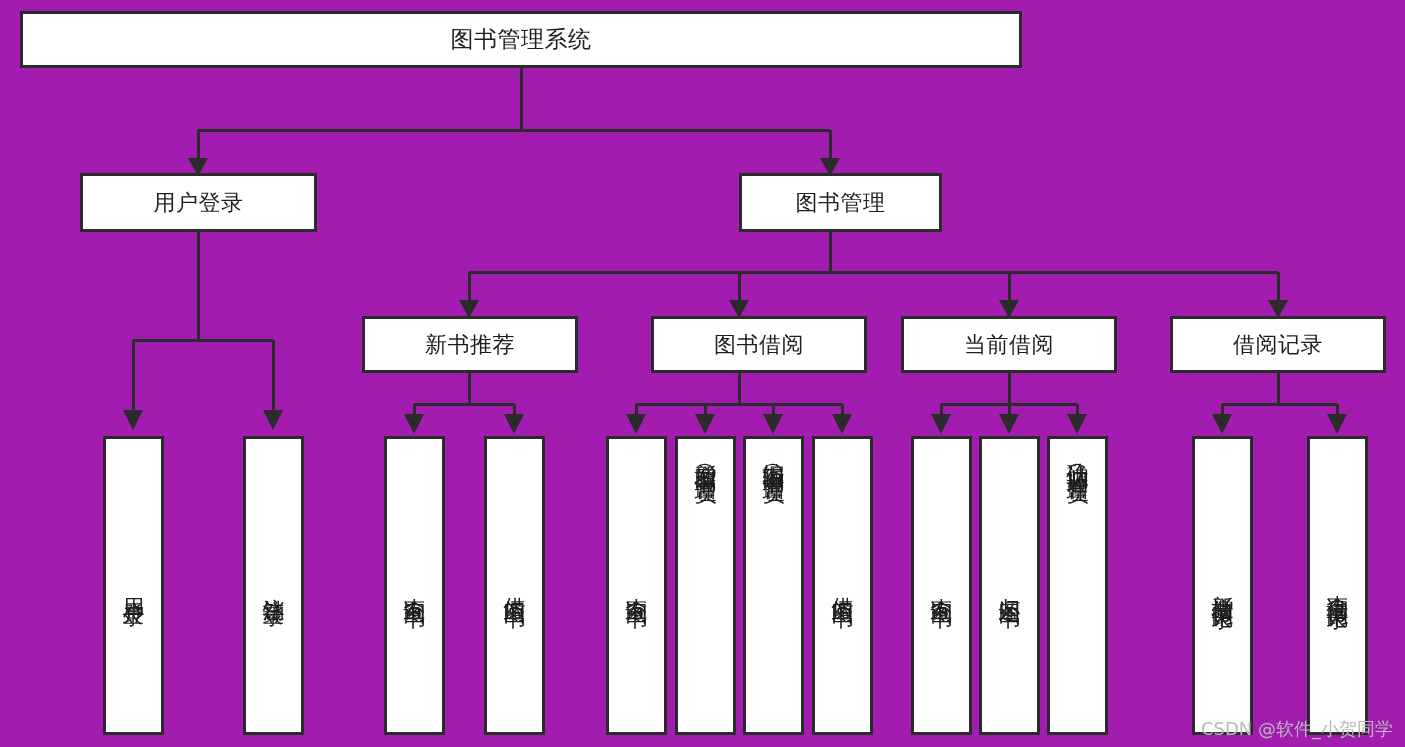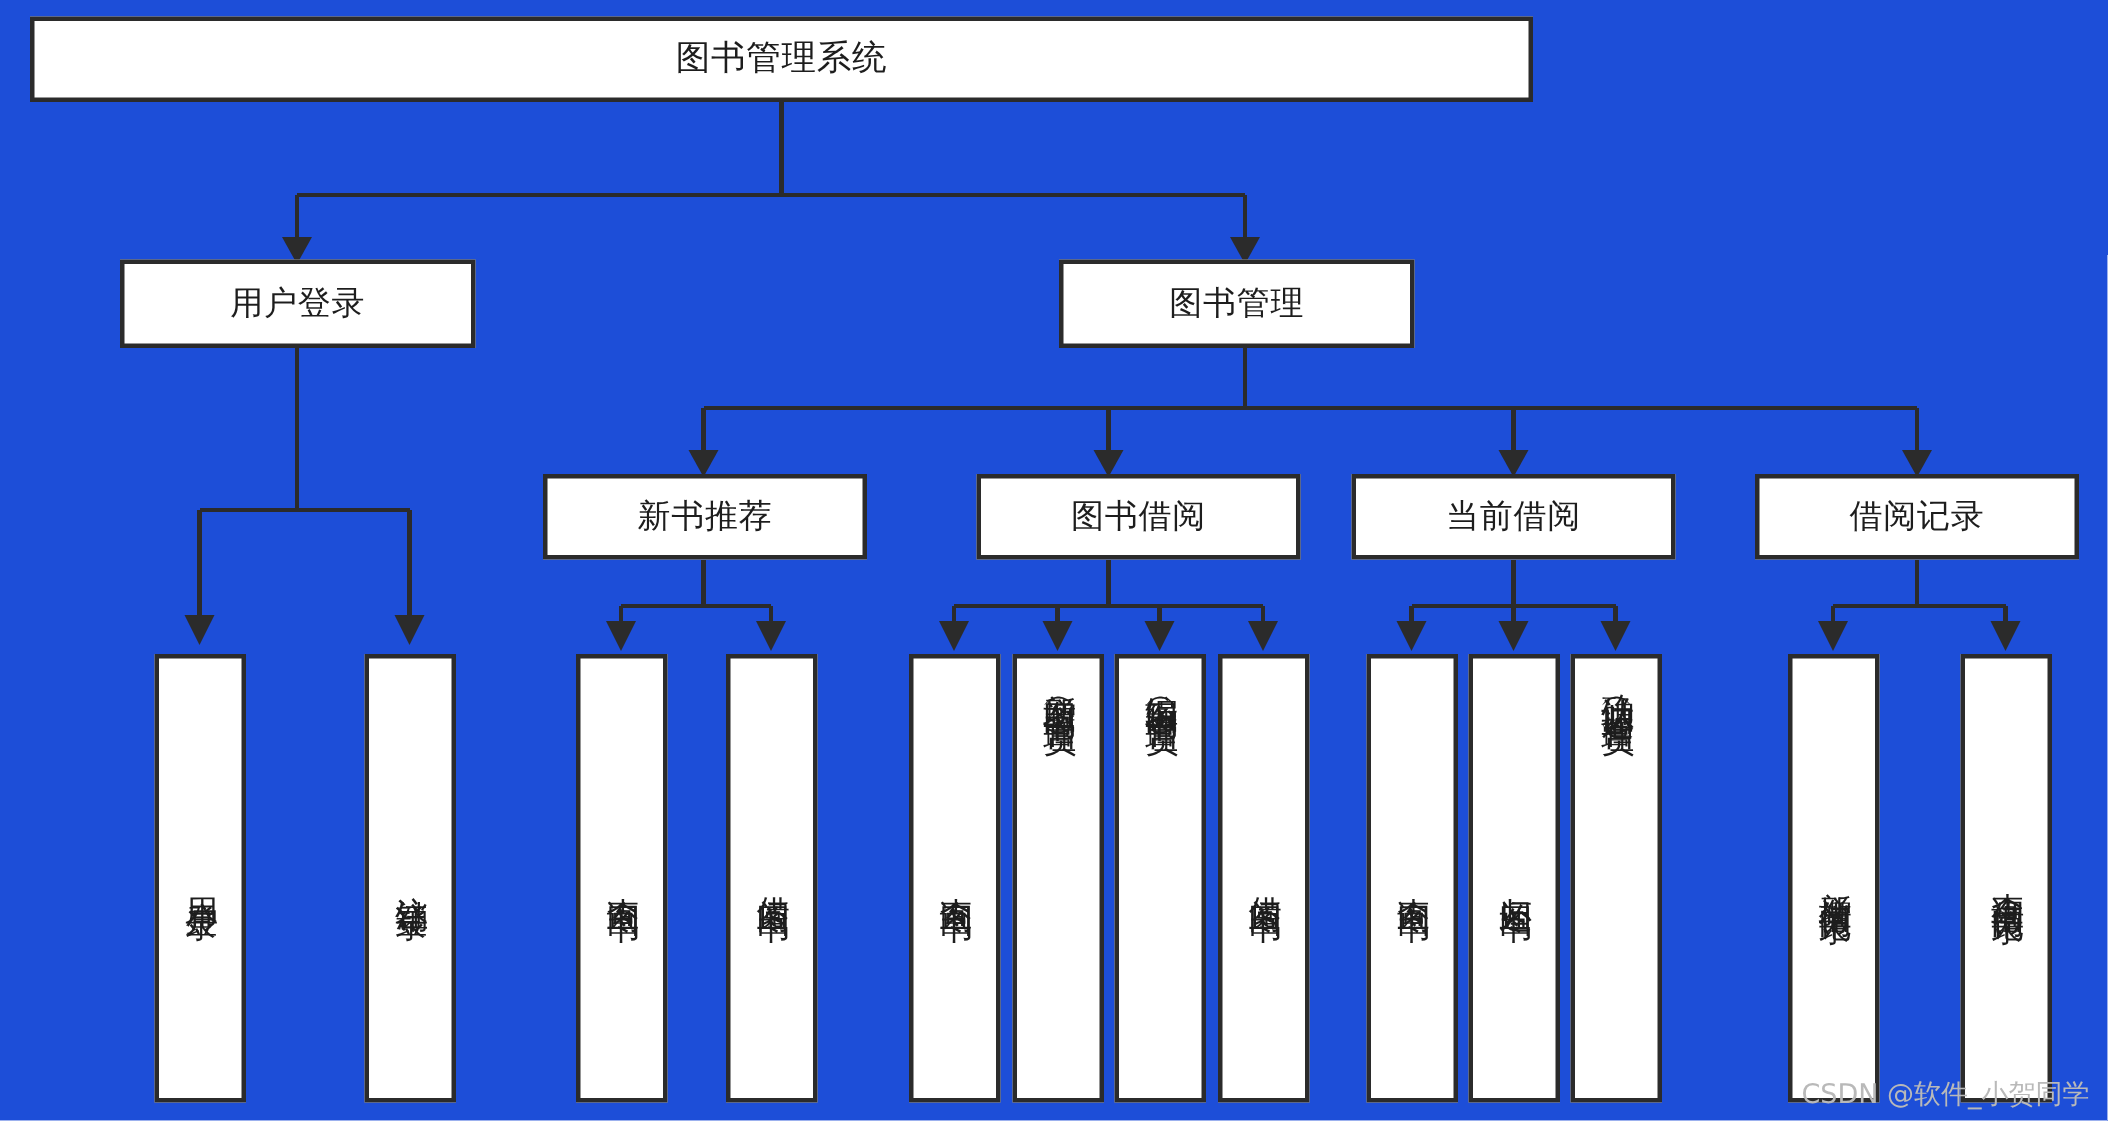--- a/index.html
+++ b/index.html
@@ -5,21 +5,21 @@
 <style>
   html,body{margin:0;padding:0;background:#ffffff;}
   body{
     font-family:"DejaVu Sans","Liberation Sans",sans-serif;
     color:#1a1a1a;
   }
   #canvas{
     position:relative;
     width:1405px;
     height:747px;
-    background:#1d4ed8;
+    background:#a21caf;
     overflow:hidden;
   }
   
   #edges{
     position:absolute;
     left:0; top:0;
     width:1405px;
     height:747px;
     pointer-events:none;
   }
@@ -147,21 +147,21 @@
   </svg>
 
   <div class="node h-node root" style="left:20px; top:11px; width:1002px; height:57px;">
     <span class="label">图书管理系统</span>
   </div>
 
   <div class="node h-node" style="left:80px; top:173px; width:237px; height:59px;">
     <span class="label">用户登录</span>
   </div>
 
-  <div class="node h-node" style="left:706px; top:173px; width:237px; height:59px;">
+  <div class="node h-node" style="left:739px; top:173px; width:203px; height:59px;">
     <span class="label">图书管理</span>
   </div>
 
   <div class="node h-node" style="left:362px; top:316px; width:216px; height:57px;">
     <span class="label">新书推荐</span>
   </div>
 
   <div class="node h-node" style="left:651px; top:316px; width:216px; height:57px;">
     <span class="label">图书借阅</span>
   </div>

